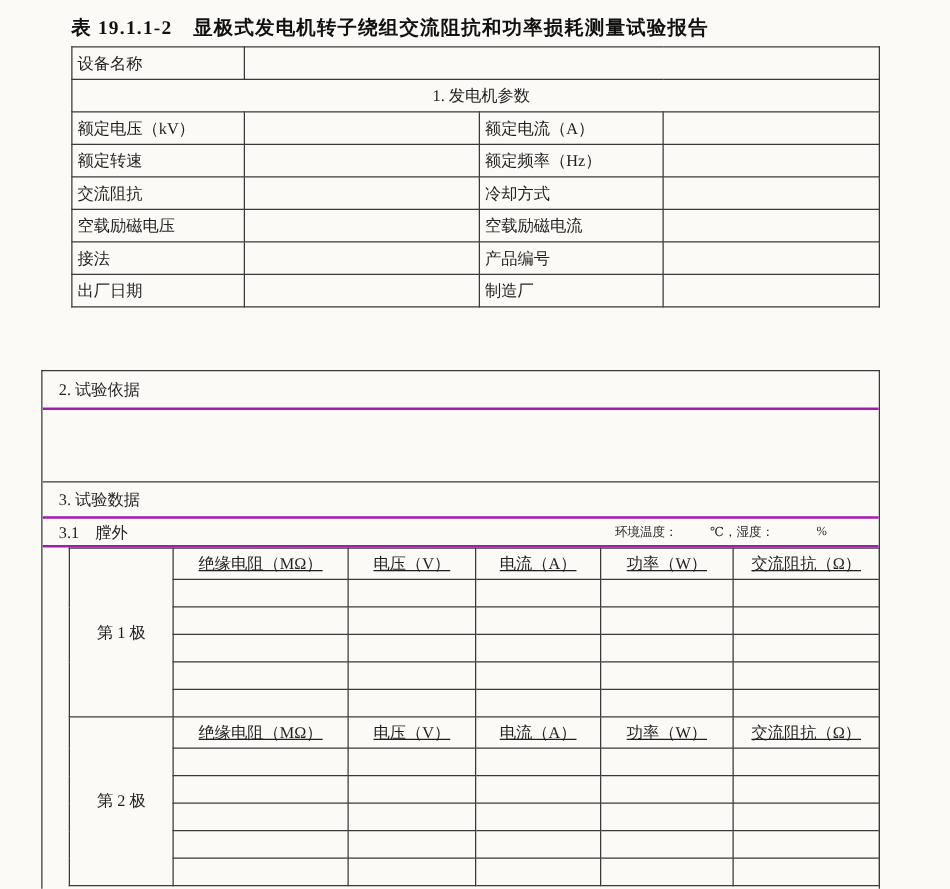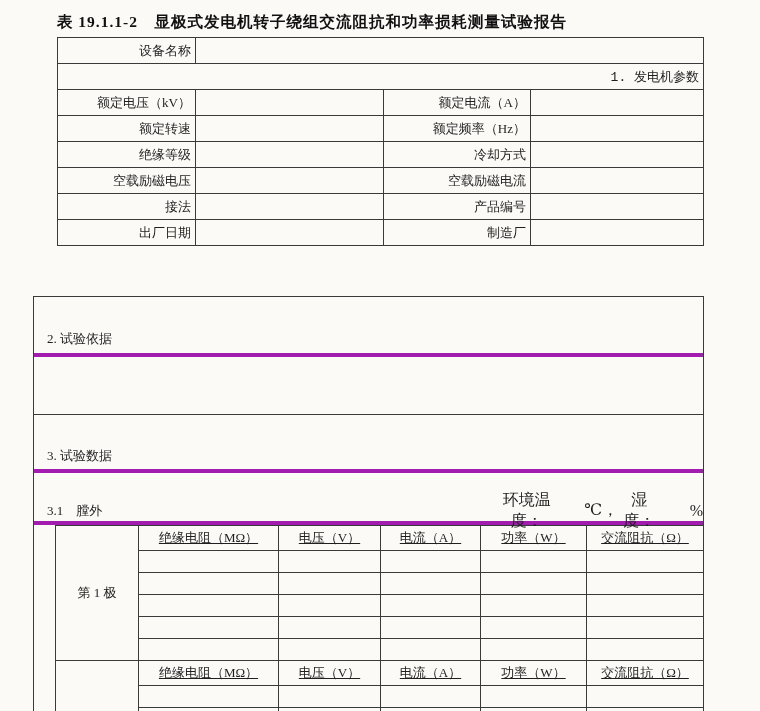--- a/index.html
+++ b/index.html
@@ -10,33 +10,33 @@
   }
   .title{
     position:absolute;top:12px;left:0;width:624px;text-align:center;
     font-size:15.5px;font-weight:bold;letter-spacing:1px;color:#111;
   }
   table.t{border-collapse:collapse;table-layout:fixed;}
   table.t td{border:1px solid #3a3a3a;font-size:13px;padding:0 4px;overflow:hidden;white-space:nowrap;}
   
   .upper{position:absolute;left:57px;top:37px;width:646px;}
   .upper td{height:25px;}
-  .upper td.lbl{text-align:right;}
-  .upper td.sec{text-align:right;padding-left:13px;font-family:Liberation Mono, monospace;}
+  .upper td.lbl{text-align:left;}
+  .upper td.sec{text-align:center;padding-left:13px;}
   
   .lower{
     position:absolute;left:33px;top:296px;width:671px;height:415px;
     border:1px solid #3a3a3a;border-bottom:none;overflow:hidden;box-sizing:border-box;
   }
-  .hrow{border-bottom:4px solid #a21caf;font-size:13px;display:flex;align-items:center;margin-top:27px;}
+  .hrow{border-bottom:2px solid #a21caf;font-size:13px;display:flex;align-items:center;}
   .row2{height:29px;padding-left:13px;}
   .blankArea{height:57px;border-bottom:1px solid #3a3a3a;}
   .row3{height:27px;padding-left:13px;}
   .row31{height:21px;padding-left:13px;position:relative;text-align:center;}
-  .env{position:absolute;left:458px;top:0;height:21px;display:flex;align-items:center;font-size:16px;}
+  .env{position:absolute;left:458px;top:0;height:21px;display:flex;align-items:center;font-size:10px;}
   .gap-temp{display:inline-block;width:26px;height:14px;}
   .gap-hum{display:inline-block;width:34px;height:14px;}
   
   .grid{margin-left:21px;width:648px;}
   .grid td{text-align:center;}
   .grid td.hdr{height:24px;text-decoration:underline;}
   .grid td.cell{height:21px;}
   .grid td.pole{font-size:13px;}
 </style>
 </head>
@@ -65,21 +65,21 @@
     <td class="lbl">额定电流（A）</td>
     <td></td>
   </tr>
   <tr>
     <td class="lbl">额定转速</td>
     <td></td>
     <td class="lbl">额定频率（Hz）</td>
     <td></td>
   </tr>
   <tr>
-    <td class="lbl">绝缘等级</td>
+    <td class="lbl">交流阻抗</td>
     <td></td>
     <td class="lbl">冷却方式</td>
     <td></td>
   </tr>
   <tr>
     <td class="lbl">空载励磁电压</td>
     <td></td>
     <td class="lbl">空载励磁电流</td>
     <td></td>
   </tr>

